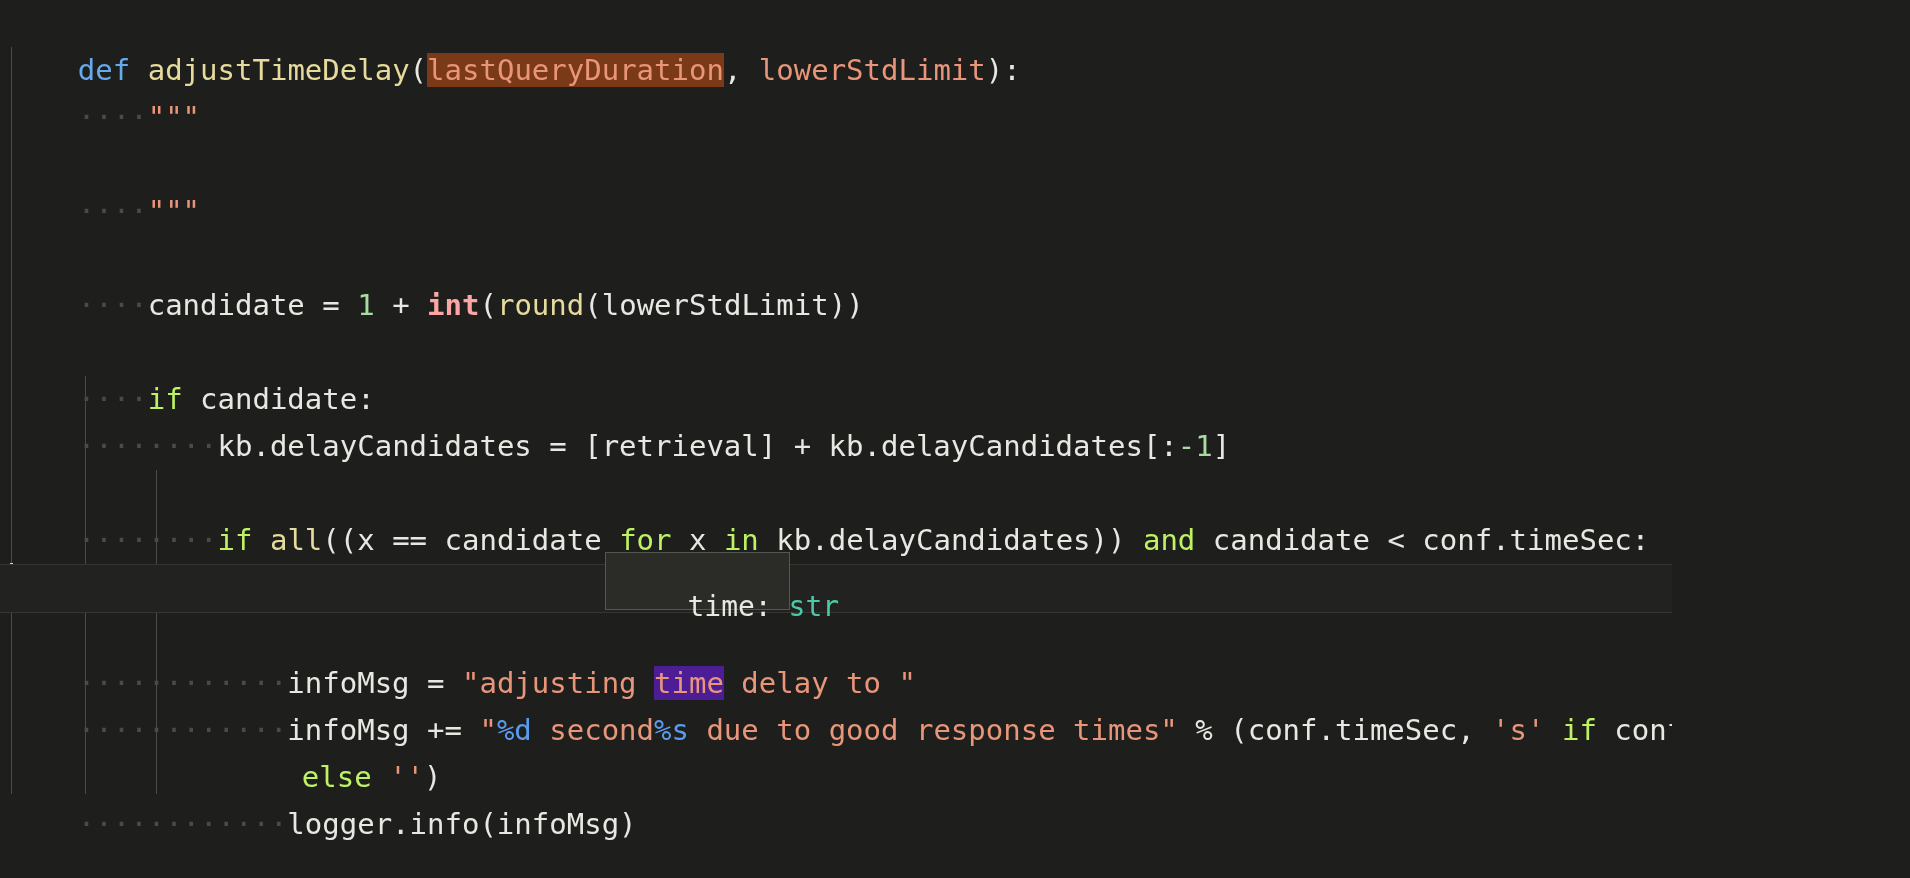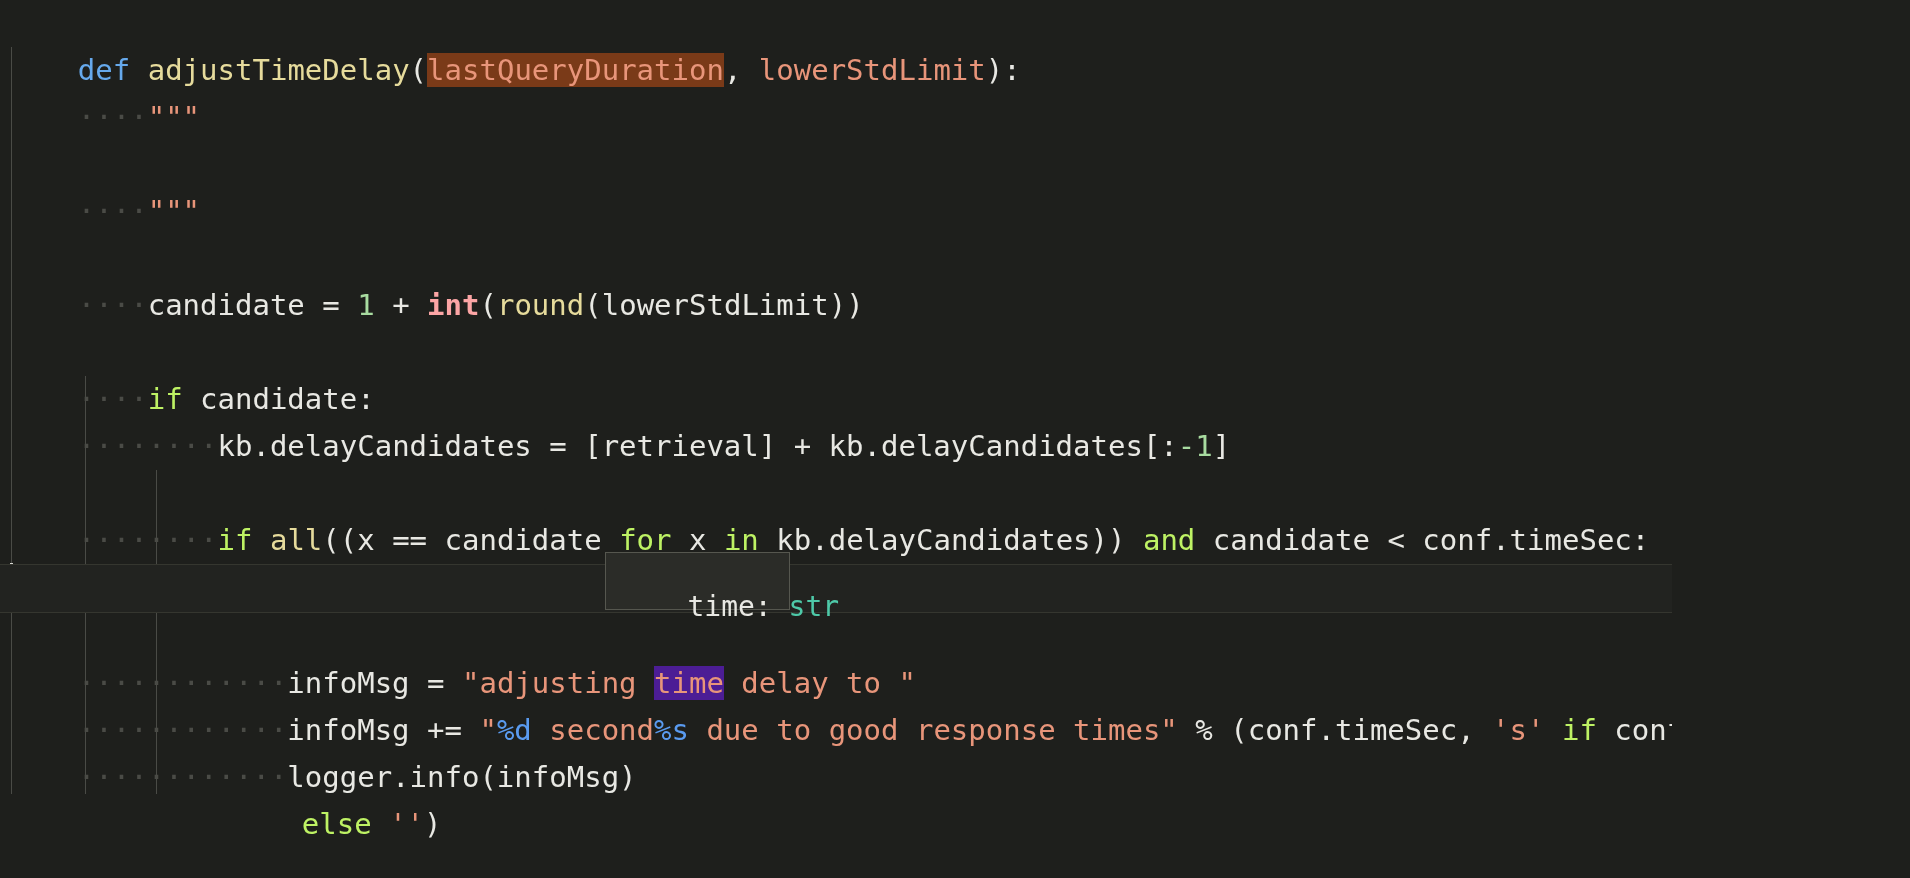--- a/index.html
+++ b/index.html
@@ -148,26 +148,26 @@
   <div class="code-line current"></div>
 
   <div class="code-line">
     <span class="ws">············</span><span class="t-plain">infoMsg = </span><span class="t-str">"adjusting </span><span class="t-str t-sel">time</span><span class="t-str"> delay to "</span>
   </div>
 
   <div class="code-line">
     <span class="ws">············</span><span class="t-plain">infoMsg += </span><span class="t-str">"</span><span class="t-fmt">%d</span><span class="t-str"> second</span><span class="t-fmt">%s</span><span class="t-str"> due to good response times</span><span class="t-str">"</span><span class="t-plain"> % (conf.timeSec, </span><span class="t-str">'s'</span><span class="t-plain"> </span><span class="t-ctrl">if</span><span class="t-plain"> conf.timeSec &gt; </span><span class="t-num">1</span>
   </div>
 
+  <div class="code-line" style="padding-left:232px;">
+    <span class="t-ctrl">else</span><span class="t-plain"> </span><span class="t-str">''</span><span class="t-punct">)</span>
+  </div>
+
   <div class="code-line">
     <span class="ws">············</span><span class="t-plain">logger.info(infoMsg)</span>
-  </div>
-
-  <div class="code-line" style="padding-left:232px;">
-    <span class="t-ctrl">else</span><span class="t-plain"> </span><span class="t-str">''</span><span class="t-punct">)</span>
   </div>
 
   <div class="code-line"></div>
 
   <div id="tooltip" style="left:605px; top:552px; width:185px; height:58px;padding-left:14px;">
     <span class="tt-name">time:</span><span class="tt-sep"> </span><span class="tt-type">str</span>
   </div>
 
 </div>
 

